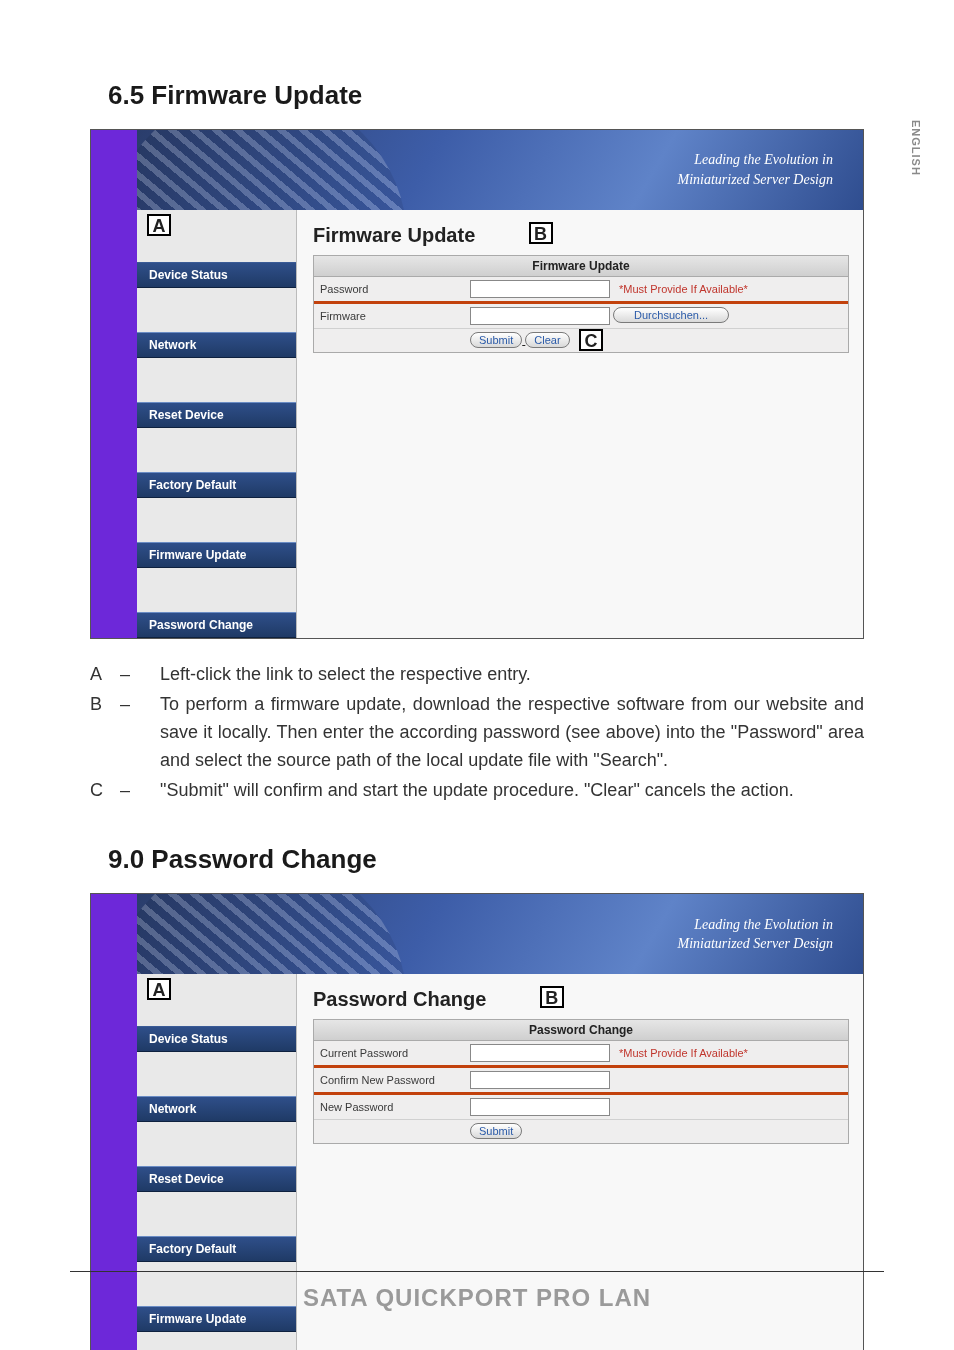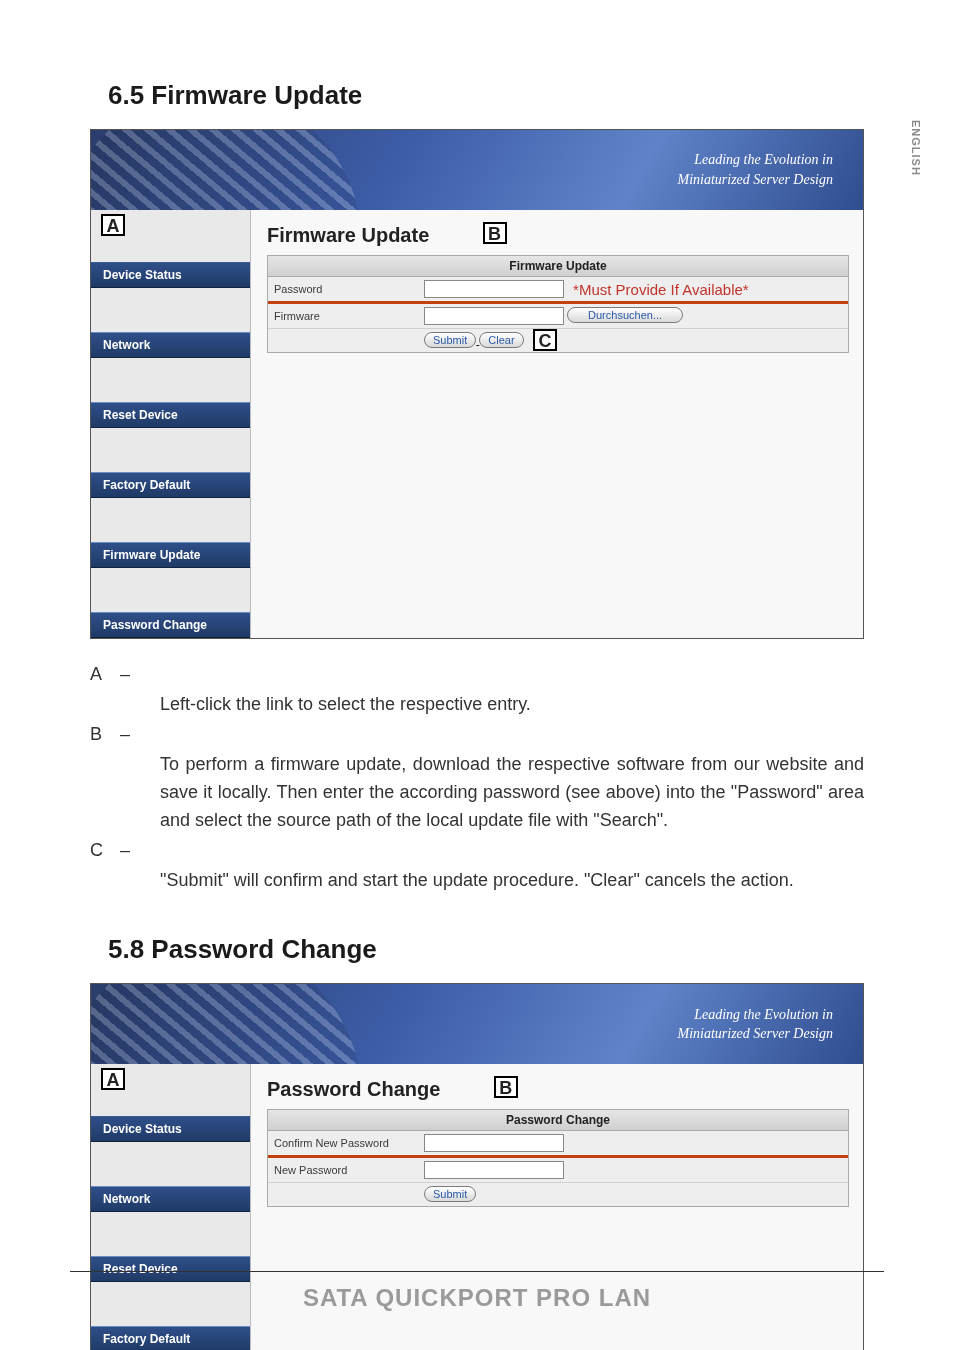--- a/index.html
+++ b/index.html
@@ -26,20 +26,21 @@
     font-size: 26px;
     font-weight: bold;
     margin: 30px 0 18px 18px;
     color: #1a1a1a;
   }
   .shot {
     border: 1px solid #555;
     background: #6d28d9;
     margin-bottom: 22px;
     font-size: 12px;
+    padding-left: 46px;
   }
   .banner {
     height: 80px;
     background: linear-gradient(120deg, #2a3d6b 0%, #3d5da8 40%, #5f83c8 70%, #2f4d8f 100%);
     color: #fff;
     display: flex;
     align-items: center;
     justify-content: flex-end;
     padding-right: 30px;
     font-style: italic;
@@ -153,21 +154,21 @@
   .field input.text {
     width: 140px;
     height: 18px;
     border: 1px solid #888;
     background: #fff;
     font-size: 11px;
     vertical-align: middle;
   }
   .hint {
     color: #c0352c;
-    font-size: 15px;
+    font-size: 11px;
     margin-left: 6px;
     vertical-align: middle;
   }
   .btn {
     border: 1px solid #7a7a7a;
     background: linear-gradient(#fff, #d9d9d9);
     color: #2a5aa8;
     font-size: 11px;
     padding: 1px 8px;
     cursor: pointer;
@@ -202,21 +203,20 @@
     width: 30px;
     flex-shrink: 0;
   }
   .explain .dash {
     width: 40px;
     flex-shrink: 0;
   }
   .explain .txt {
     text-align: justify;
     flex: 1;
-    margin-top: 30px;
   }
   .footer-rule {
     position: absolute;
     left: 70px; right: 70px;
     bottom: 78px;
     border-top: 1px solid #333;
   }
   .footer {
     position: absolute;
     left: 0; right: 0;
@@ -299,21 +299,21 @@
     <span class="dash">–</span>
     <span class="txt">To perform a firmware update, download the respective software from our website and save it locally. Then enter the according password (see above) into the "Password" area and select the source path of the local update file with "Search".</span>
   </div>
   <div class="row">
     <span class="lab">C</span>
     <span class="dash">–</span>
     <span class="txt">"Submit" will confirm and start the update procedure. "Clear" cancels the action.</span>
   </div>
 </div>
 
-<h2 class="section-title">5.8 Password Change</h2>
+<h2 class="section-title">9.0 Password Change</h2>
 
 <div class="shot">
   <div class="banner">
     <div>
       <span>Leading the Evolution in</span><br>
       <span>Miniaturized Server Design</span>
     </div>
   </div>
   <div class="shot-body">
     <div class="sidebar">
@@ -327,20 +327,27 @@
         <div class="item">Password Change</div>
       </div>
     </div>
     <div class="content">
       <h3>Password Change</h3>
       <span class="callout-box hcallout">B</span>
       <div class="panel">
         <div class="panel-title">Password Change</div>
         <table class="form-table">
           <tbody>
+              <tr>
+            <td class="label">Current Password</td>
+            <td class="field">
+              <input class="text" type="text" style="">
+              <span class="hint">*Must Provide If Available*</span>
+            </td>
+          </tr>
           <tr>
             <td class="label">Confirm New Password</td>
             <td class="field">
               <input class="text" type="text" style="">
             </td>
           </tr>
           <tr>
             <td class="label">New Password</td>
             <td class="field">
               <input class="text" type="text" style="">

